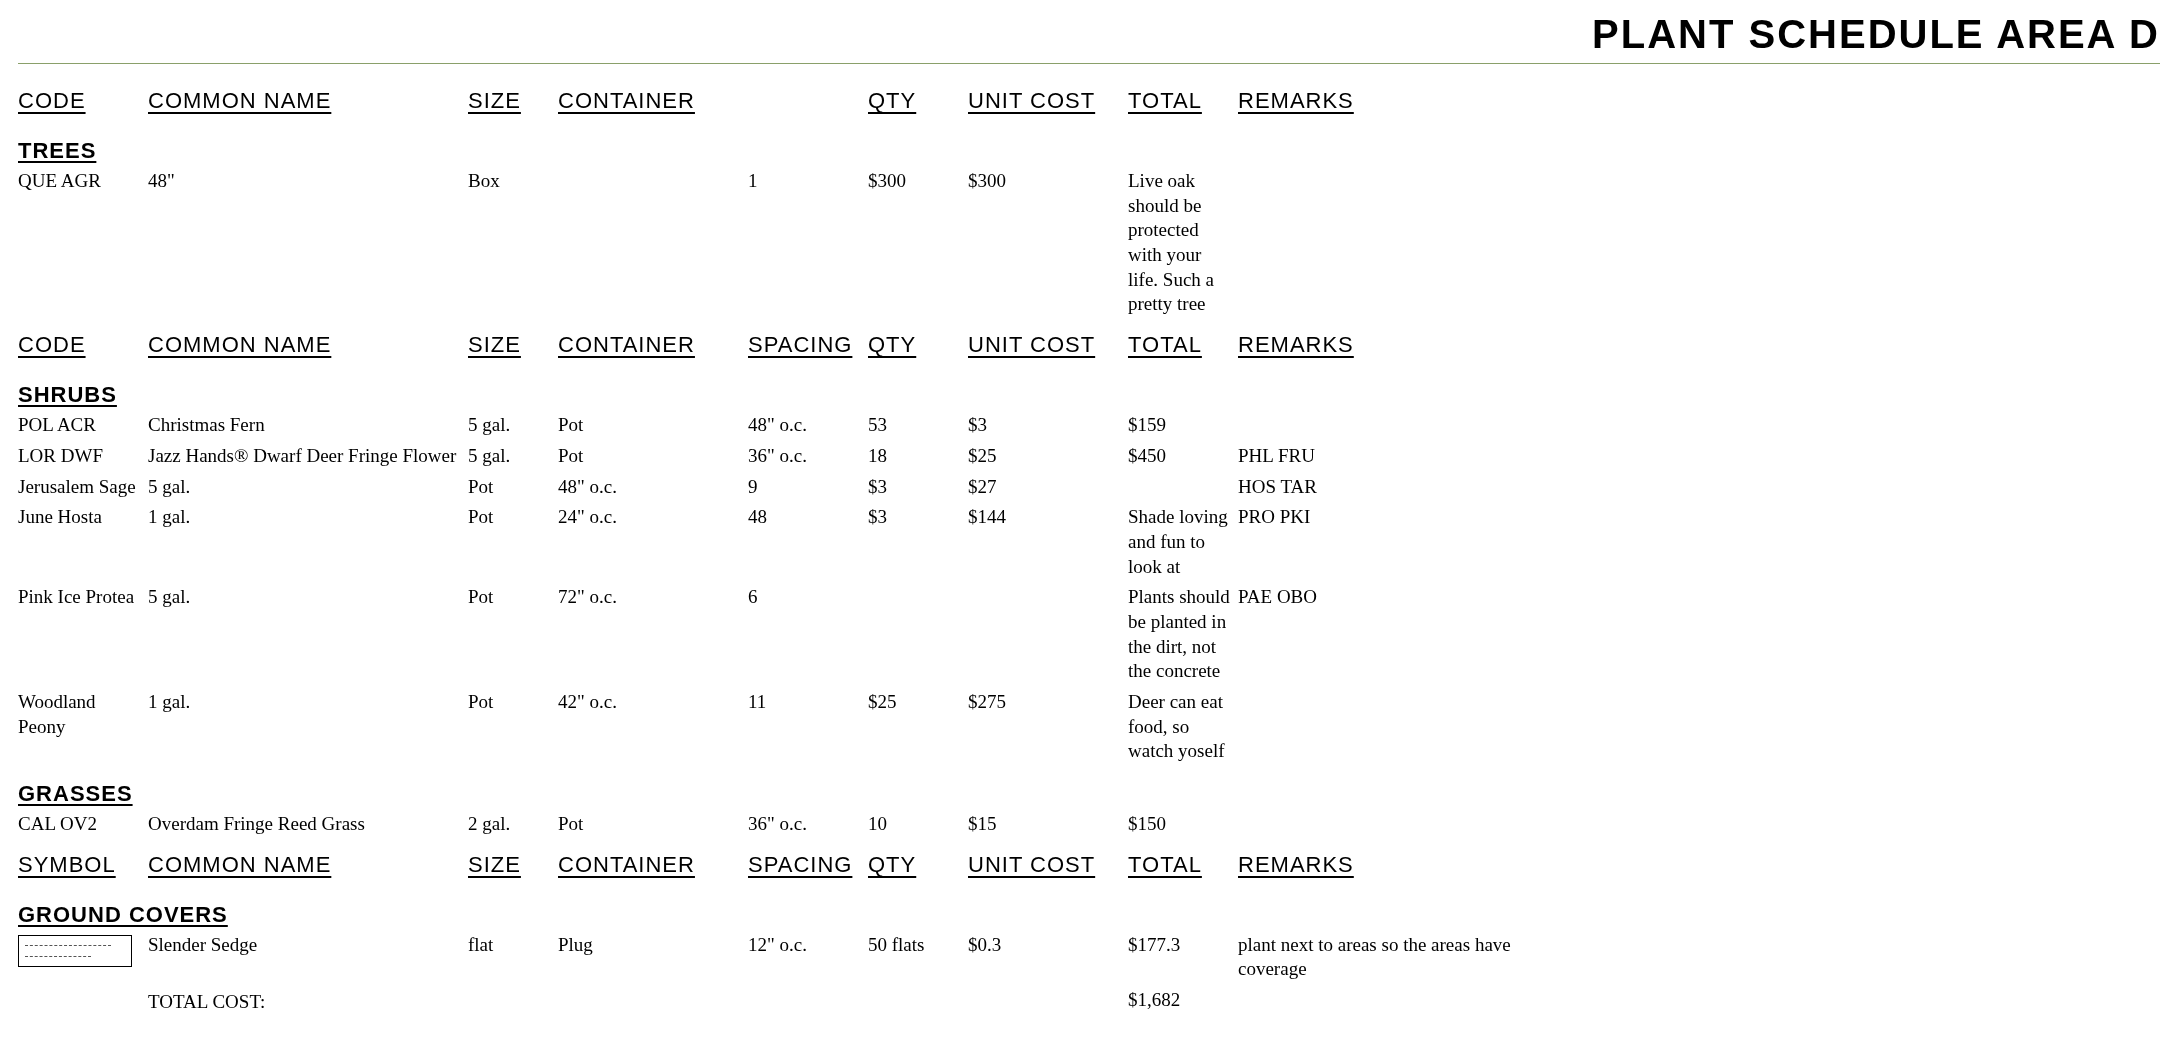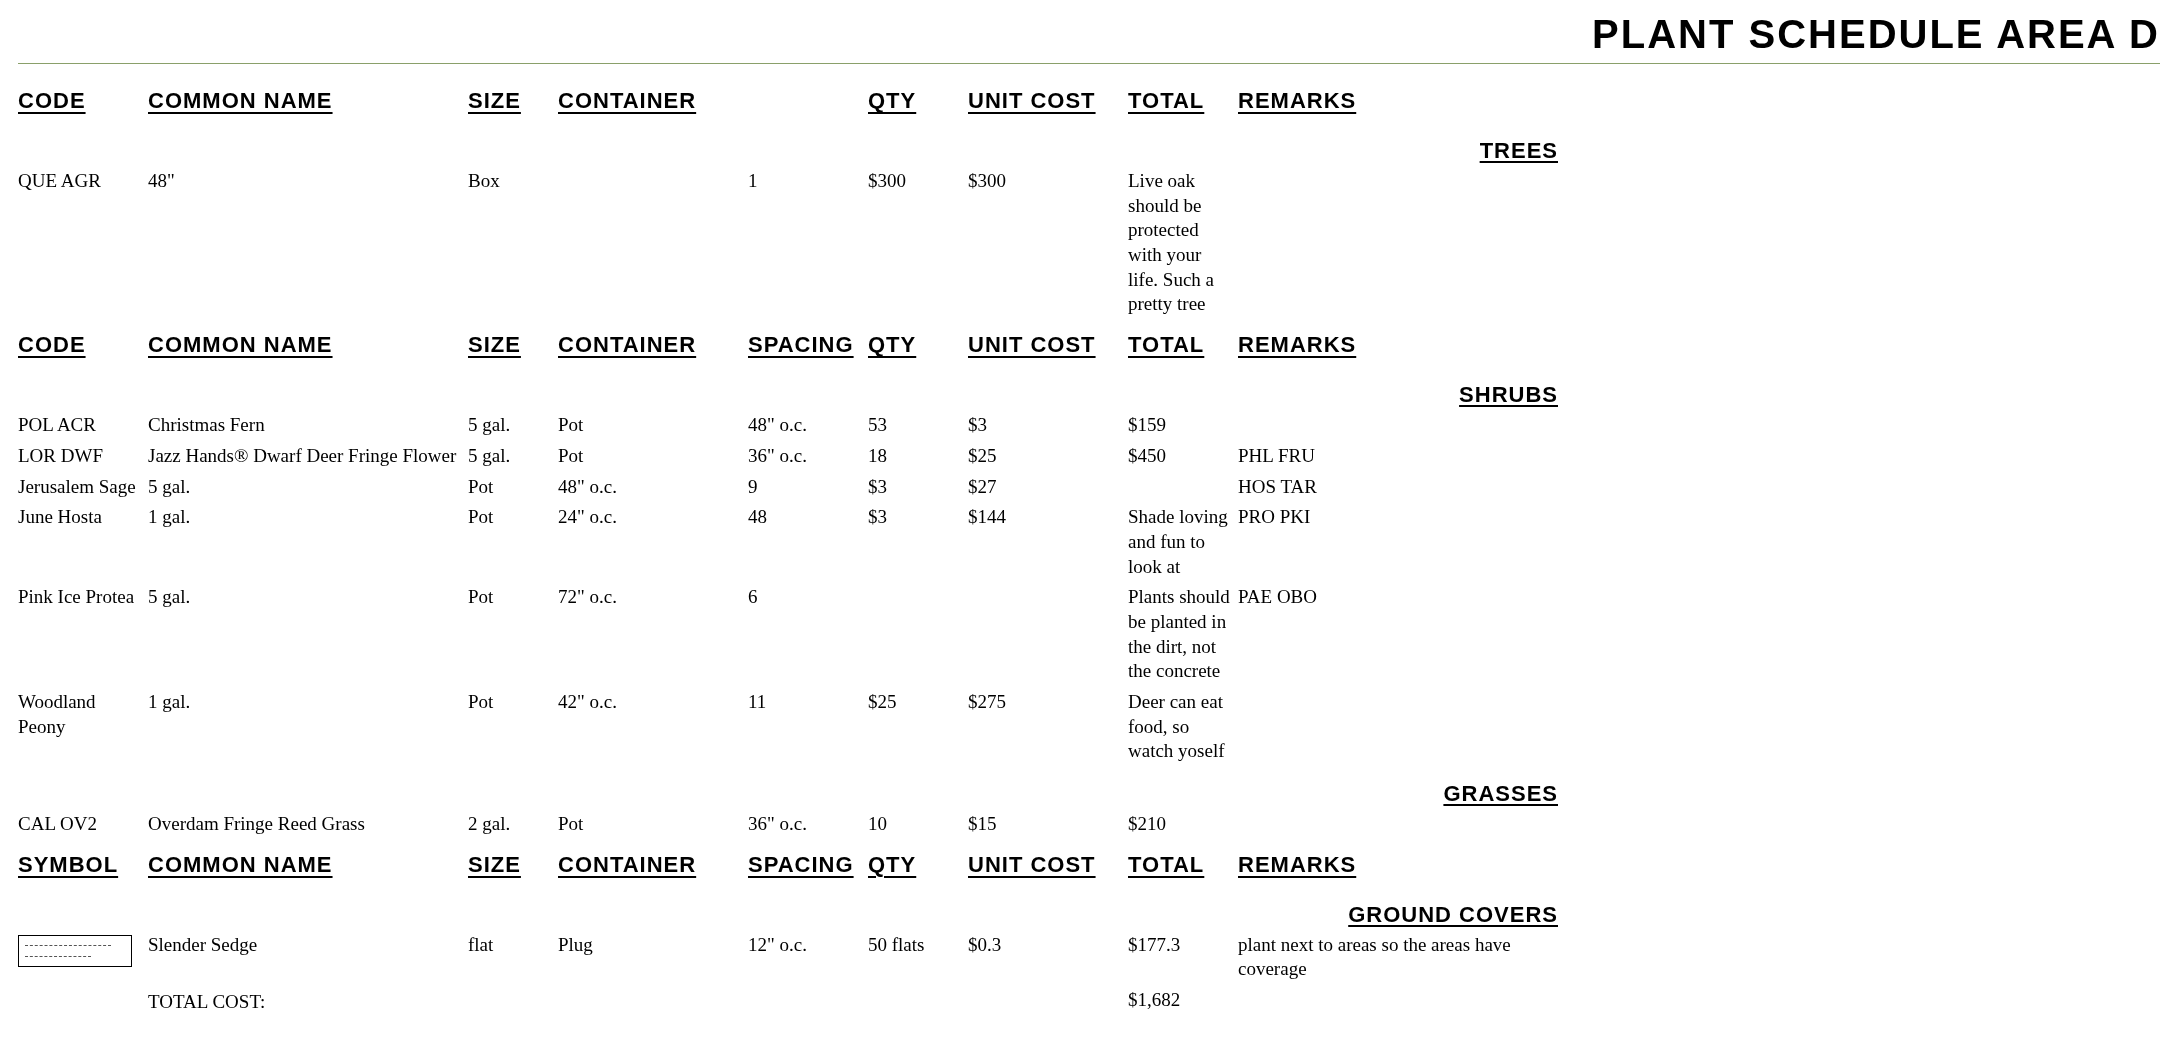--- a/index.html
+++ b/index.html
@@ -26,37 +26,36 @@
   }
   .grid {
     display: grid;
     grid-template-columns: 130px 320px 90px 190px 120px 100px 160px 110px 320px;
     column-gap: 0;
     align-items: start;
   }
   .hdr {
     font-family: "Arial Black", Impact, sans-serif;
     font-size: 22px;
-    font-weight: 700;
+    font-weight: 400;
     letter-spacing: 1px;
     text-transform: uppercase;
     text-decoration: underline;
     text-underline-offset: 4px;
     padding: 6px 4px 10px 0;
   }
   .cat {
     font-family: "Arial Black", Impact, sans-serif;
     font-size: 22px;
     font-weight: 900;
     letter-spacing: 1px;
     text-transform: uppercase;
     text-decoration: underline;
     text-underline-offset: 3px;
     padding: 14px 0 2px 0;
-    text-align: right;
   }
   .cell {
     font-size: 19px;
     padding: 3px 8px 3px 0;
     line-height: 1.3;
   }
   .spacer-row { height: 6px; }
   .full { grid-column: 1 / -1; }
   .symbol-box {
     border: 1px solid #000;
@@ -185,21 +184,21 @@
 
   <div class="cat full">GRASSES</div>
 
   <div class="cell">CAL OV2</div>
   <div class="cell">Overdam Fringe Reed Grass</div>
   <div class="cell">2 gal.</div>
   <div class="cell">Pot</div>
   <div class="cell">36" o.c.</div>
   <div class="cell">10</div>
   <div class="cell">$15</div>
-  <div class="cell">$210</div>
+  <div class="cell">$150</div>
   <div class="cell"></div>
 
   <div class="full spacer-row"></div>
 
   <div class="hdr">SYMBOL</div>
   <div class="hdr">COMMON NAME</div>
   <div class="hdr">SIZE</div>
   <div class="hdr">CONTAINER</div>
   <div class="hdr">SPACING</div>
   <div class="hdr">QTY</div>

